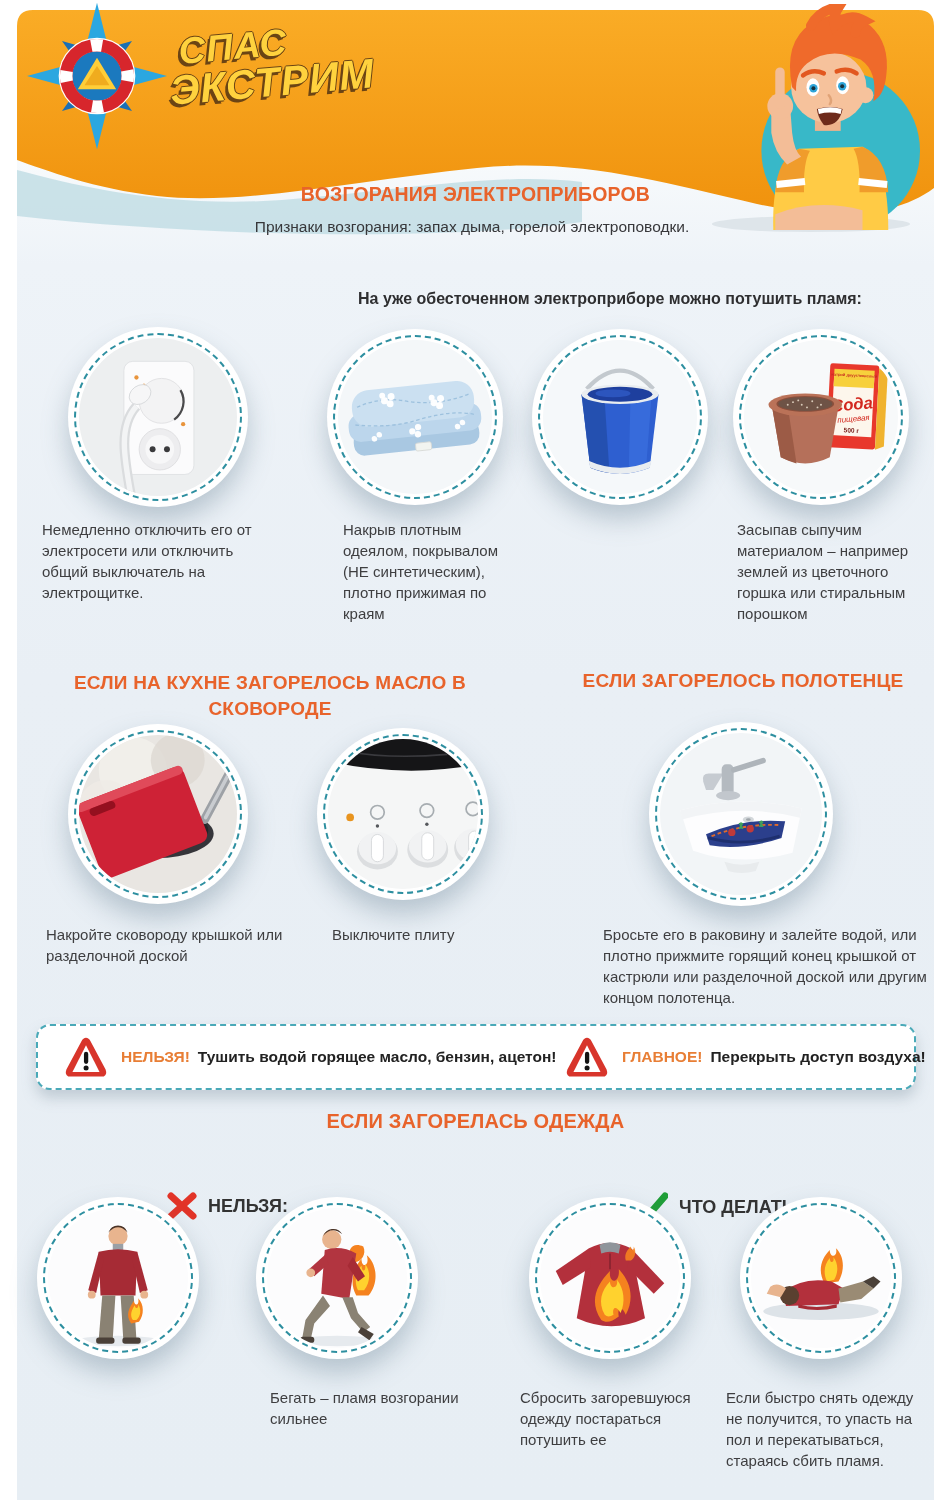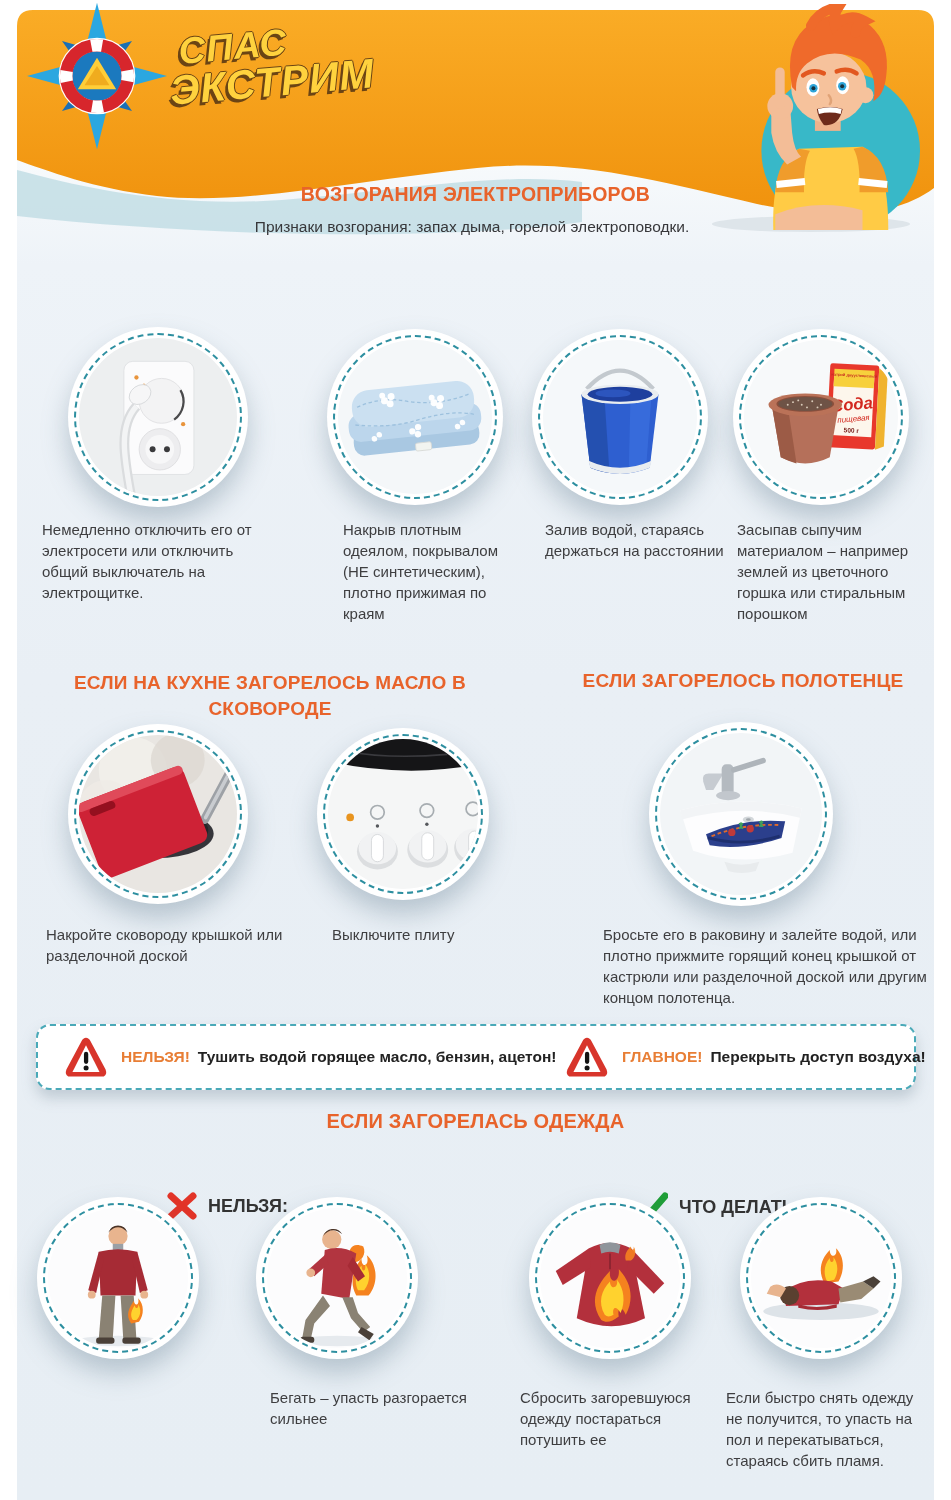--- a/index.html
+++ b/index.html
@@ -107,20 +107,21 @@
     <circle cx="151.5" cy="83" r="4.2" fill="#2FA5D9"></circle>
       <circle cx="151.5" cy="83" r="2" fill="#17313C"></circle>
     <path d="M138,92 q4,5 1,9" stroke="#E0A377" stroke-width="2.5" fill="none" stroke-linecap="round"></path>
     <path d="M126,106 Q140,102 152,106 Q148,124 133,122 Q127,115 126,106 Z" fill="#6E2A1B"></path>
     <path d="M127,106 Q140,102.5 151,106 L150,111 Q139,108 128,111 Z" fill="#fff"></path>
   </svg>
 
   <div class="abs center orange-h" style="left:0;width:951px;top:183px;">ВОЗГОРАНИЯ ЭЛЕКТРОПРИБОРОВ</div>
   <div class="abs center subtitle" style="left:0;width:944px;top:218px;">Признаки возгорания: запах дыма, горелой электроповодки.</div>
 
+  <div class="abs center col-h" style="left:320px;width:580px;top:287px;">На уже обесточенном электроприборе можно потушить пламя:</div>
 
   <div class="ccard" style="left:68px;top:327px;width:180px;height:180px;">
     <div class="img">
       <svg viewBox="0 0 176 176">
         <rect width="176" height="176" fill="#EDEFF0"></rect>
         <rect x="50" y="26" width="78" height="126" rx="10" fill="#FBFBFC" stroke="#DFE1E3"></rect>
         <path d="M64,76 C44,98 50,132 58,176" stroke="#DADCDE" stroke-width="11" fill="none"></path>
         <path d="M64,76 C44,98 50,132 58,176" stroke="#F3F4F5" stroke-width="6" fill="none"></path>
         <circle cx="92" cy="70" r="25" fill="#F3F3F4" stroke="#E0E0E2"></circle>
         <path d="M113,58 A25,25 0 0 1 106,91" stroke="#4A4A4C" stroke-width="2.5" fill="none"></path>
@@ -182,21 +183,20 @@
         <path d="M44,62 L54,146 Q66,151 76,152 L70,62 Z" fill="#2450B0"></path>
         <path d="M100,64 L98,150 Q110,148 118,144 L124,64 Z" fill="#3C71E0" opacity="0.7"></path>
         <path d="M52,138 Q88,154 124,138 L122,146 Q88,160 54,146 Z" fill="#E9EDF0"></path>
         <ellipse cx="88" cy="62" rx="44" ry="11" fill="#E9EDF0"></ellipse>
         <ellipse cx="88" cy="62" rx="37" ry="8.5" fill="#1E3F9E"></ellipse>
         <ellipse cx="80" cy="61" rx="20" ry="4.5" fill="#2C55BE"></ellipse>
       </svg>
     </div>
     <div class="dash"></div>
   </div>
-  <div class="abs caption" style="left:545px;top:519px;width:185px;">Залив водой, стараясь держаться на расстоянии</div>
 
   <div class="ccard" style="left:733px;top:329px;width:176px;height:176px;">
     <div class="img">
       <svg viewBox="0 0 176 176">
         <rect width="176" height="176" fill="#F7F9FA"></rect>
         <g transform="rotate(3 126 80)">
           <rect x="96" y="28" width="56" height="96" rx="3" fill="#E8382C"></rect>
           <polygon points="152,31 162,38 162,120 152,124" fill="#F0B32F"></polygon>
           <rect x="101" y="40" width="46" height="70" fill="#FDF6EC"></rect>
           <rect x="101" y="34" width="46" height="20" fill="#F7D03C"></rect>
@@ -388,21 +388,21 @@
         <circle cx="50" cy="74" r="5" fill="#E8B48E"></circle>
         <path d="M98,56 L112,78 L104,84 L92,66 Z" fill="#A62B35"></path>
         <path d="M64,100 L44,128 L40,150 L50,150 L54,132 L72,112 Z" fill="#8A8273"></path>
         <path d="M86,102 L96,126 L110,142 L118,136 L104,120 L98,102 Z" fill="#8A8273"></path>
         <rect x="38" y="147" width="16" height="7" rx="3" fill="#4A4038"></rect>
         <path d="M108,136 l14,8 -5,7 -13,-9 Z" fill="#4A4038"></path>
       </svg>
     </div>
     <div class="dash"></div>
   </div>
-  <div class="abs caption" style="left:270px;top:1387px;width:200px;">Бегать – упасть разгорается сильнее</div>
+  <div class="abs caption" style="left:270px;top:1387px;width:200px;">Бегать – пламя возгорании сильнее</div>
 
   <div class="ccard" style="left:529px;top:1197px;width:162px;height:162px;">
     <div class="img">
       <svg viewBox="0 0 160 160">
         <rect width="160" height="160" fill="#FCFCFD"></rect>
         <path d="M56,46 Q80,34 104,46 L120,126 Q82,144 42,126 Z" fill="#B3303C"></path>
         <path d="M56,46 L18,72 L26,88 L58,68 Z" fill="#B3303C"></path>
         <path d="M104,46 L142,86 L130,98 L100,68 Z" fill="#B3303C"></path>
         <path d="M68,42 Q80,36 92,42 L90,52 Q80,48 70,52 Z" fill="#8F959B"></path>
         <path d="M80,52 L80,70" stroke="#8A2430" stroke-width="2"></path>

